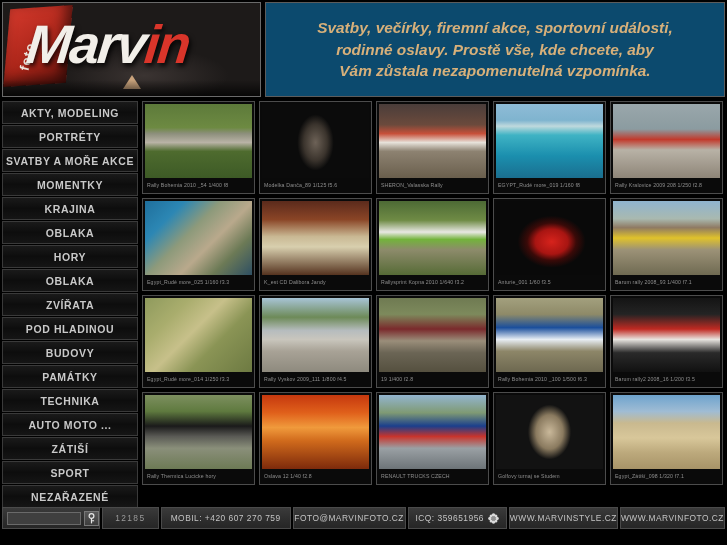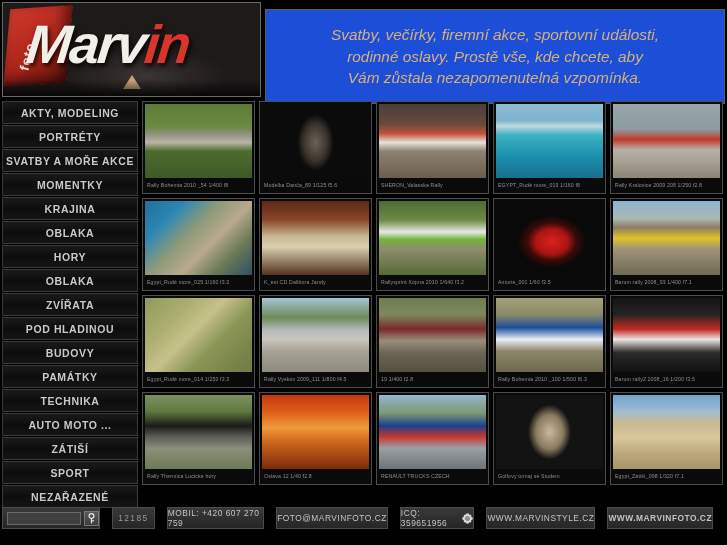--- a/index.html
+++ b/index.html
@@ -67,24 +67,24 @@
     border-right: 9px solid transparent;
     border-bottom: 14px solid #c9a37c;
   }
   .logo-shadow {
     position: absolute; left: 0; bottom: 0; width: 100%; height: 16px;
     background: linear-gradient(to bottom, rgba(0,0,0,0), rgba(0,0,0,.75));
   }
 
   #slogan-panel {
     flex: 1; height: 95px;
-    margin: 9px 2px 0 4px;
+    margin: 2px 2px 0 4px;
     border: 1px solid #5c5c5c;
-    background: #1d4ed8;
-    display: flex; align-items: center; justify-content: center;
+    background: #0c4a6e;
+    display: flex; align-items: center; justify-content: center; font-weight: bold;
   }
   #slogan {
     color: #d7b07a;
     font-style: italic;
     font-size: 15.4px;
     line-height: 1.42;
     text-align: center;
     padding: 0 8px;
     font-family: "Liberation Sans", sans-serif;
   }
@@ -163,31 +163,31 @@
     display: flex;
     padding: 0 2px;
   }
   .fcell {
     border: 1px solid #4a4a4a;
     background: linear-gradient(to bottom,#3a3a3a 0%, #2e2e2e 55%, #262626 100%);
     color: #c4c4c4;
     font-size: 8.4px;
     letter-spacing: .5px;
     display: flex; align-items: center; justify-content: center;
-    margin-right: 12px;
+    margin-right: 2px;
     height: 22px;
     font-family: "Liberation Sans", sans-serif;
   }
   .fcell.search { width: 104px; justify-content: flex-start; padding-left: 4px; }
   .fcell.counter { width: 66px; color: #9a9a9a; letter-spacing: 1.4px; }
   .fcell.mobil { width: 152px; }
   .fcell.mail  { width: 132px; }
   .fcell.icq   { width: 116px; gap: 4px; }
   .fcell.w1    { width: 118px; }
-  .fcell.w2    { flex: 1; margin-right: 12px; font-weight: bold; }
+  .fcell.w2    { flex: 1; margin-right: 0; }
   #search-input {
     width: 74px; height: 13px;
     background: #3f3f3f;
     border: 1px solid #6a6a6a;
     color: #d8d8d8;
     font-size: 8px;
     padding: 0 2px;
     outline: none;
     font-family: "Liberation Sans", sans-serif;
   }

